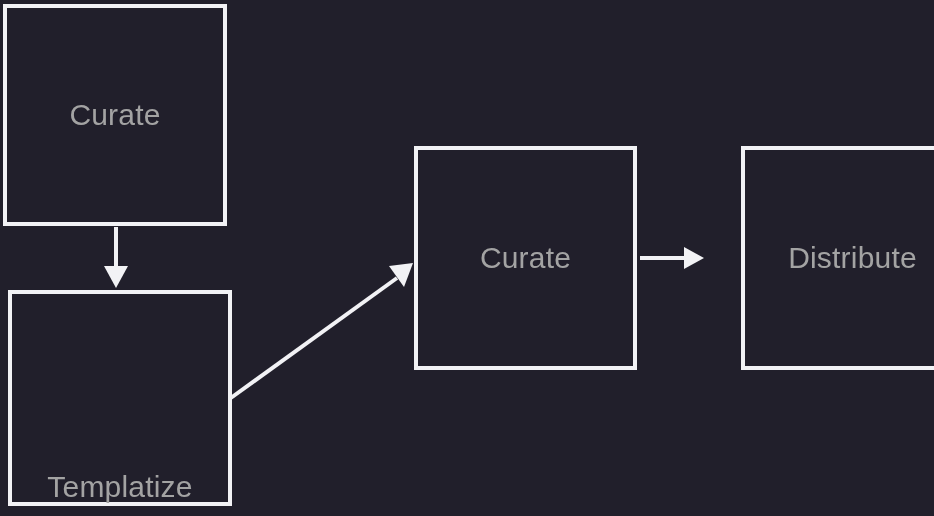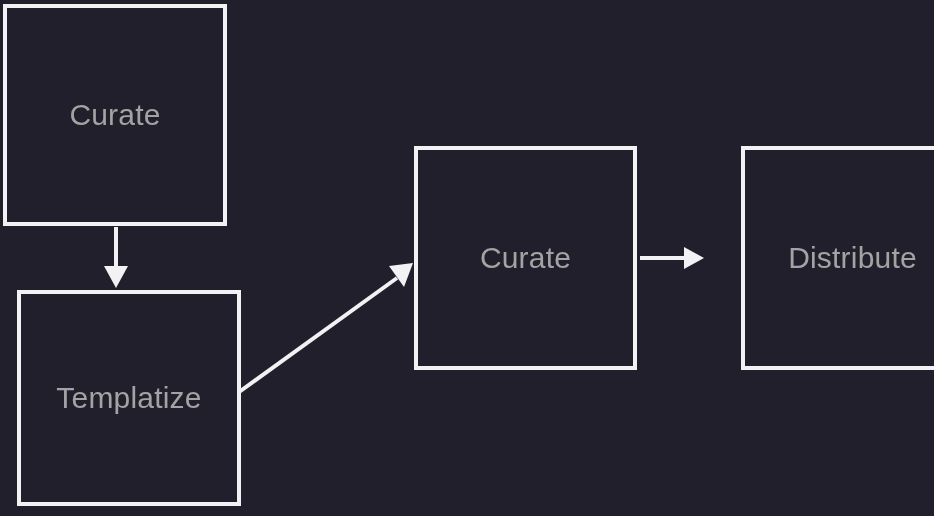--- a/index.html
+++ b/index.html
@@ -75,21 +75,21 @@
 
     <g>
       <line class="edge-line" x1="929" y1="258" x2="934" y2="258"></line>
     </g>
   </svg>
 
   <div class="node" style="left:3px; top:4px; width:224px; height:222px;">
     <span class="node-label">Curate</span>
   </div>
 
-  <div class="node" style="left:17px; top:290px; width:224px; height:216px;">
+  <div class="node" style="left:8px; top:290px; width:224px; height:216px;align-items:flex-end;">
     <span class="node-label">Templatize</span>
   </div>
 
   <div class="node" style="left:414px; top:146px; width:223px; height:224px;">
     <span class="node-label">Curate</span>
   </div>
 
   <div class="node" style="left:705px; top:146px; width:223px; height:224px;margin-left:36px;">
     <span class="node-label">Distribute</span>
   </div>

